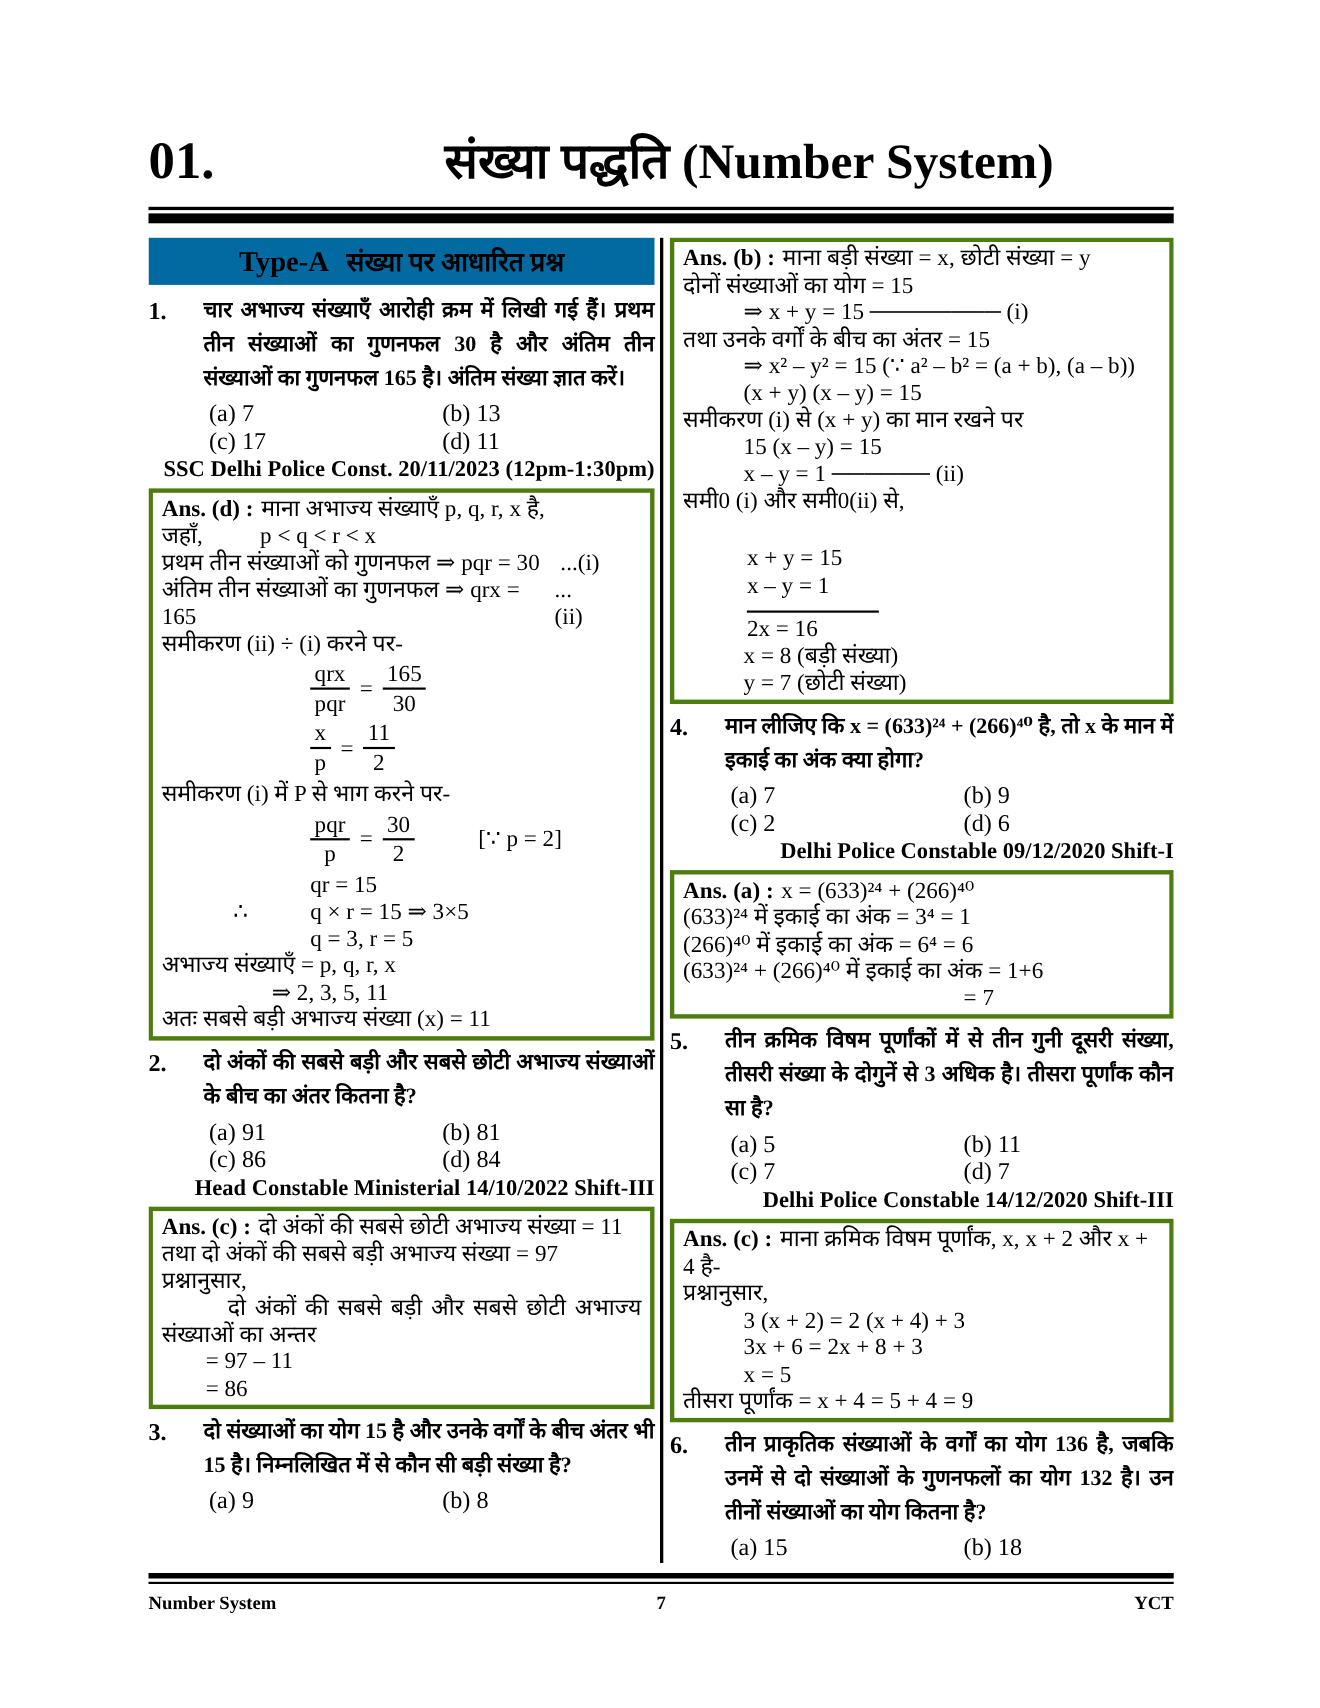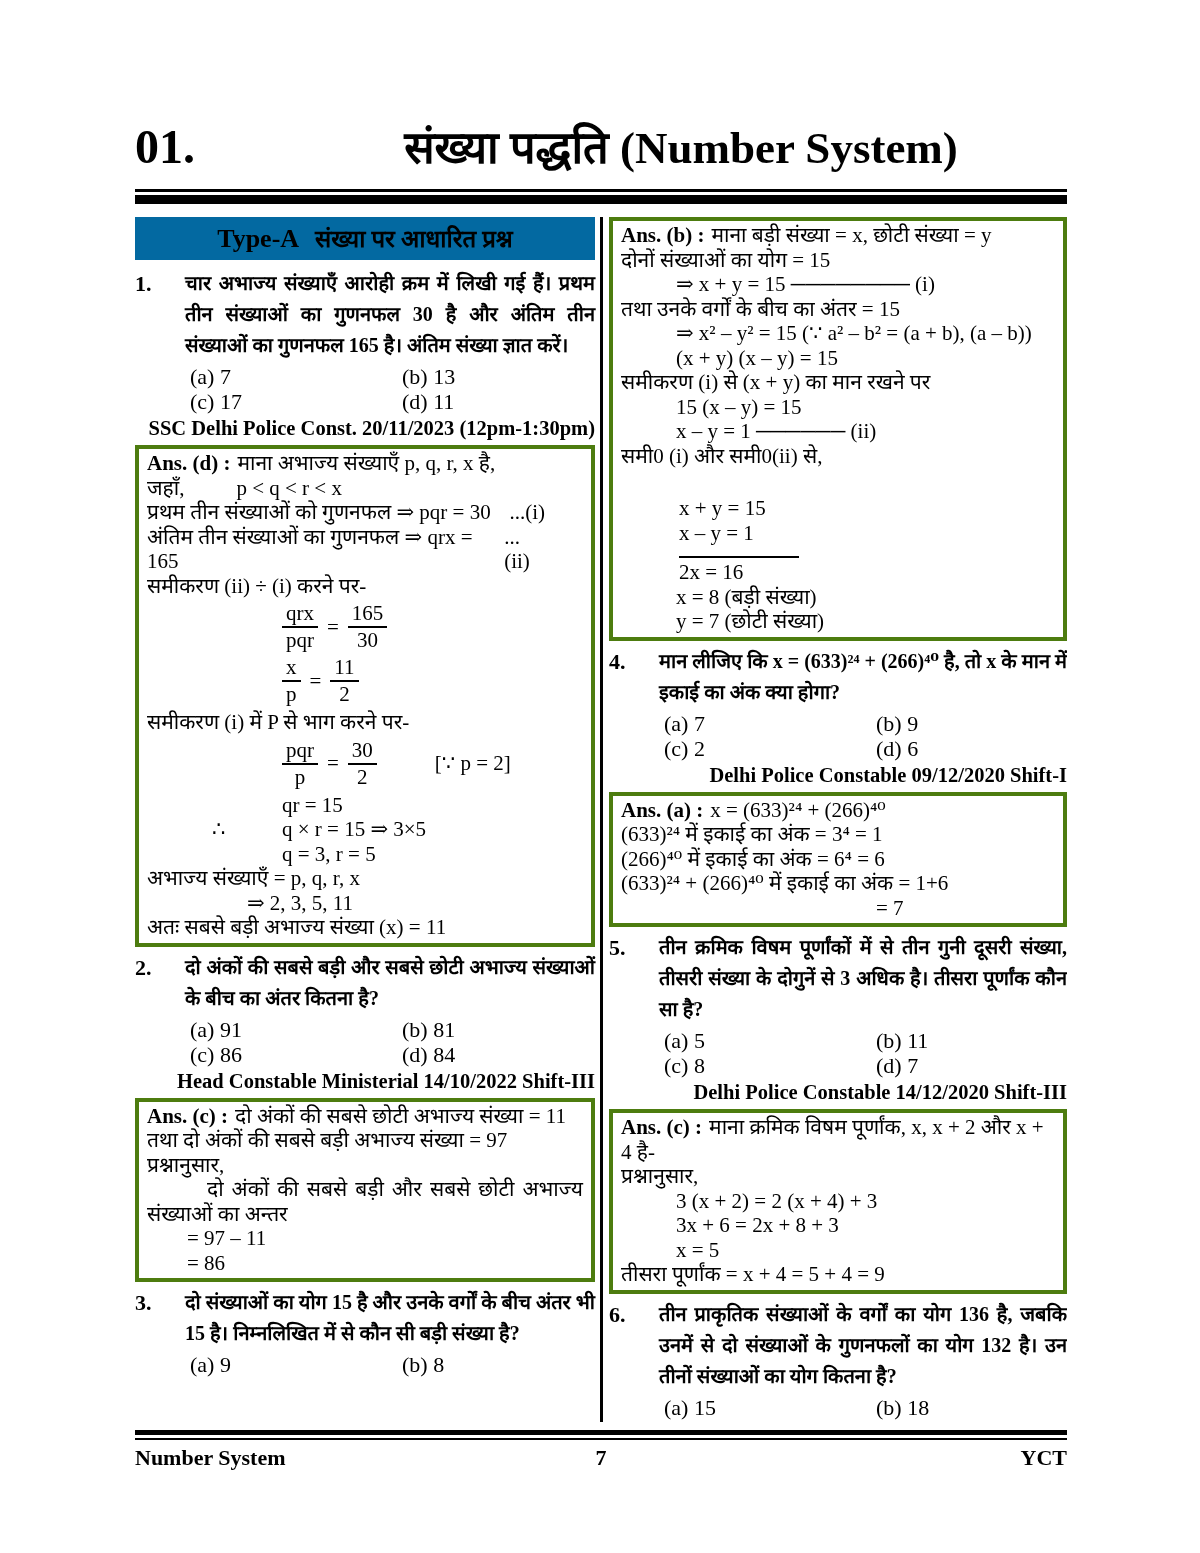--- a/index.html
+++ b/index.html
@@ -51,21 +51,21 @@
   .frac .den{padding-top:1px;}
   .feq{margin:0 9px;}
   .fnote{margin-left:58px;}
   
   .elim{margin-left:58px;width:max-content;min-width:120px;margin-top:28px;}
   .elim-mid{border-bottom:2px solid #000;padding-bottom:11px;}
   .elim-sum{padding-top:2px;}
   
   .footer{position:absolute;left:135px;right:133px;top:1430px;}
   .f-rule{border-top:5px solid #000;border-bottom:2px solid #000;height:3px;}
-  .f-text{display:flex;font-weight:bold;font-size:22px;margin-top:5px;line-height:26px;}
+  .f-text{display:flex;font-weight:bold;font-size:17px;margin-top:5px;line-height:26px;}
   .f-left{width:33%;text-align:left;}
   .f-center{width:34%;text-align:center;}
   .f-right{width:33%;text-align:right;}
 </style>
 </head>
 <body>
 
 <div class="header">
   <div class="ch-no">01.</div>
   <div class="title">संख्या पद्धति (Number System)</div>
@@ -226,21 +226,21 @@
       <div class="ans-line ind4">= 7</div>
     </div>
 
     <div class="q">
       <div class="q-no">5.</div>
       <div class="q-text">तीन क्रमिक विषम पूर्णांकों में से तीन गुनी दूसरी संख्या, तीसरी संख्या के दोगुनें से 3 अधिक है। तीसरा पूर्णांक कौन सा है?</div>
     </div>
     <div class="opts">
       <div>(a) 5</div>
       <div>(b) 11</div>
-      <div>(c) 8</div>
+      <div>(c) 7</div>
       <div>(d) 7</div>
     </div>
     <div class="src">Delhi Police Constable 14/12/2020 Shift-III</div>
 
     <div class="ansbox">
       <div class="ans-line"><span class="b">Ans. (c) :</span><span>माना क्रमिक विषम पूर्णांक, x, x + 2 और x + 4 है-</span></div>
       <div class="ans-line">प्रश्नानुसार,</div>
       <div class="ans-line ind">3 (x + 2) = 2 (x + 4) + 3</div>
       <div class="ans-line ind">3x + 6 = 2x + 8 + 3</div>
       <div class="ans-line ind">x = 5</div>

